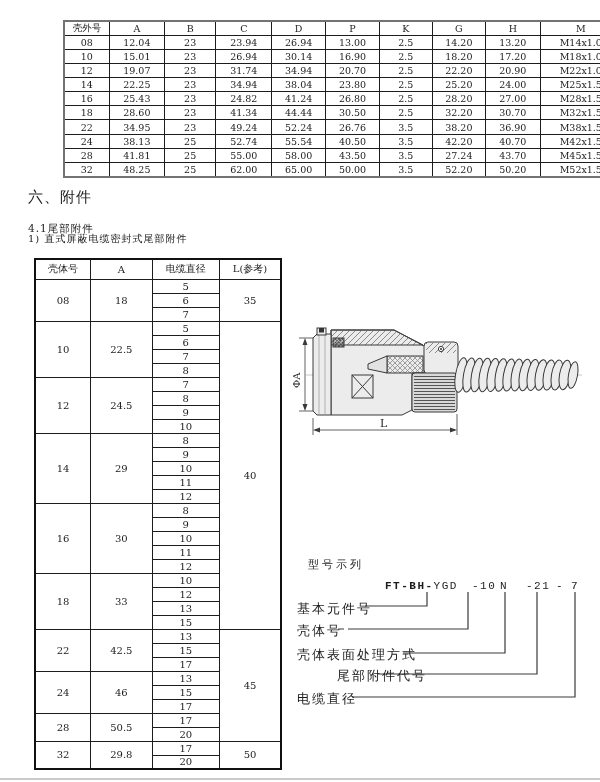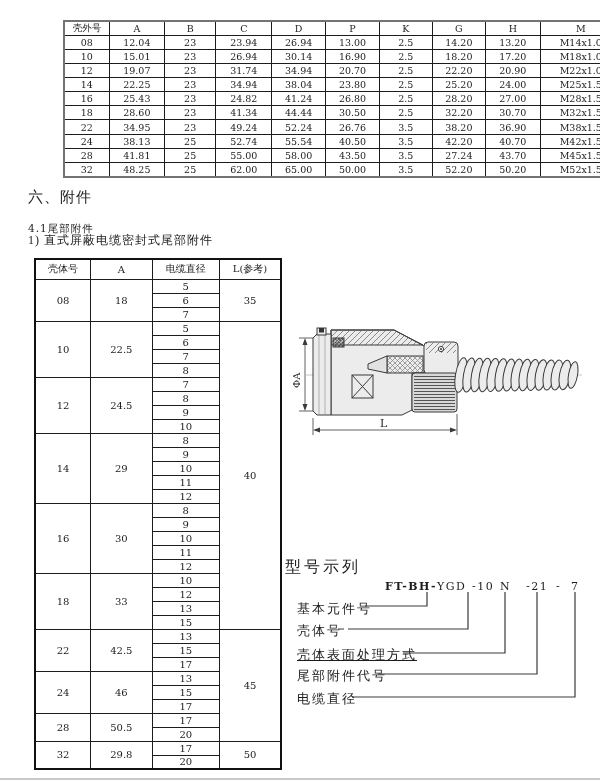--- a/index.html
+++ b/index.html
@@ -33,41 +33,41 @@
   #tail-table{border:2px solid #111;}
   #tail-table thead tr{height:20px;}
   #tail-table tbody tr{height:14px;}
 
   
   #sec-heading{
     left:28px;top:188px;font-size:15px;font-weight:normal;
     font-family:"DejaVu Sans","Liberation Sans",sans-serif;letter-spacing:1px;
   }
   #sec-sub1{left:28px;top:198px;font-size:10.5px;letter-spacing:1px;margin-top:24px;}
-  #sec-sub2{left:28px;top:232px;font-size:12px;letter-spacing:1px;font-family:Liberation Serif, serif;}
+  #sec-sub2{left:28px;top:232px;font-size:10px;letter-spacing:1px;}
 
   
   #drawing{left:290px;top:318px;width:300px;height:130px;}
 
   
-  #model-title{left:285px;top:557px;font-size:16px;letter-spacing:3px;}
-  .code-seg{position:absolute;top:580px;font-size:11px;letter-spacing:1.5px;white-space:nowrap;}
+  #model-title{left:308px;top:557px;font-size:11px;letter-spacing:3px;}
+  .code-seg{position:absolute;top:580px;font-size:11px;letter-spacing:1.5px;white-space:nowrap;font-family:Liberation Mono, monospace;}
   #code-main{left:385px;}
   #code-main .bold{font-weight:bold;}
   #code-shell{left:460px;padding-left:12px;}
   #code-finish{left:500px;}
   #code-tail{left:526px;text-align:right;}
   #code-dash{left:556px;}
   #code-cable{left:571px;}
   #callout-lines{left:290px;top:585px;width:300px;height:120px;}
   .callout{position:absolute;left:297px;font-size:13px;letter-spacing:2px;white-space:nowrap;}
   #callout-0{top:600px;}
   #callout-1{top:622px;}
-  #callout-2{top:646px;text-decoration:underline;}
-  #callout-3{top:667px;}
+  #callout-2{top:646px;}
+  #callout-3{top:667px;margin-left:40px;}
   #callout-4{top:690px;}
 
   
   #bottom-edge{left:0;top:778px;width:600px;height:2px;background:#c9c9c9;}
 </style>
 </head>
 <body>
 
 <table id="dim-table" class="abs">
   <colgroup>

